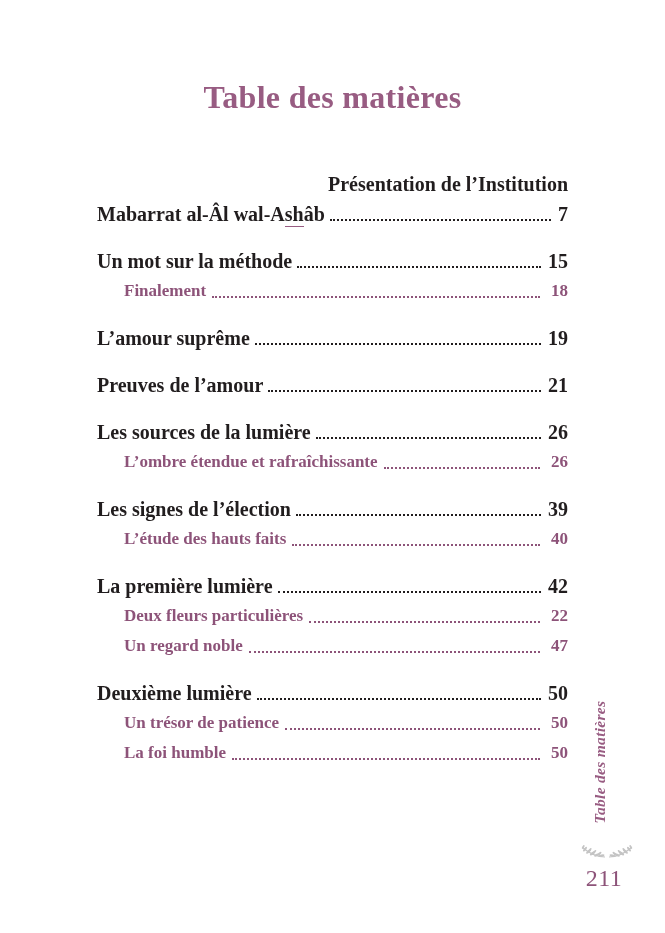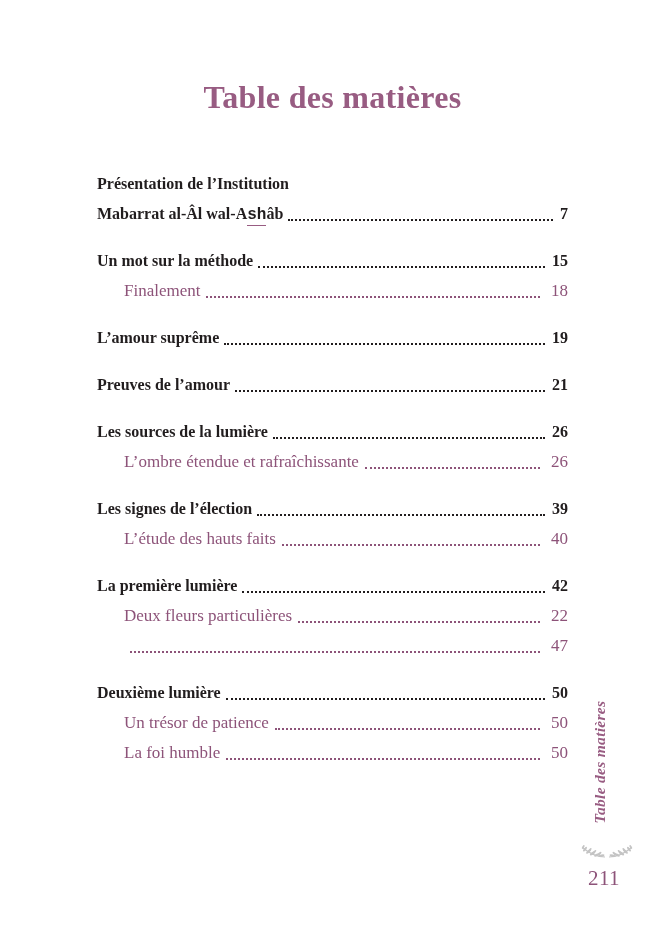--- a/index.html
+++ b/index.html
@@ -27,63 +27,62 @@
     color:var(--title-color);
     text-align:center;
   }
   .toc-group{margin-bottom:17px;}
   .toc-row{
     display:flex;
     height:30px;line-height:30px;
     white-space:nowrap;
   }
   .toc-row.main{
-    font-size:16px;font-weight:700;color:var(--entry-text-color);
+    font-size:20px;font-weight:700;color:var(--entry-text-color);justify-content:flex-end;
   }
   .toc-row.sub{
-    font-size:17px;font-weight:400;color:var(--subentry-color);
+    font-size:17px;font-weight:700;color:var(--subentry-color);
     padding-left:27px;
   }
   .toc-row .label{flex:0 0 auto;}
   .toc-row .leader{
     flex:1 1 auto;min-width:12px;
     align-self:stretch;
     border-bottom:2.6px dotted currentColor;
     margin:0 2px 8px 5px;
   }
   .toc-row.sub .leader{
     border-bottom-width:2.2px;
     margin:0 0 8px 6px;
   }
   .toc-row .pagenum{flex:0 0 auto;}
   .toc-row.main .pagenum{margin-left:5px;}
   .toc-row.sub .pagenum{margin-left:11px;}
   .translit-underline{
     border-bottom:1.6px solid var(--title-color);
     padding-bottom:1px;
-    font-family:Liberation Mono, monospace;
   }
   .vertical-label{
     position:absolute;left:530px;top:752px;
     width:140px;height:20px;line-height:20px;
     transform:rotate(-90deg);
     transform-origin:center center;
     font-style:italic;font-weight:700;font-size:15.5px;
     letter-spacing:.3px;
     color:var(--title-color);
     text-align:center;
     white-space:nowrap;
   }
   .ornament{
     position:absolute;left:577px;top:844px;width:60px;height:18px;
     text-align:center;
   }
   .folio{
     position:absolute;left:574px;top:864px;width:60px;
-    font-size:21px;line-height:28px;
+    font-size:24px;line-height:28px;
     color:var(--folio-color);
     text-align:center;
     letter-spacing:.5px;
   }
 </style>
 </head>
 <body>
 
 <div class="page">
 
@@ -155,20 +154,21 @@
             <span class="label"><span>La première lumière</span></span>
             <span class="leader"></span>
             <span class="pagenum">42</span>
           </div>
           <div class="toc-row sub">
             <span class="label"><span>Deux fleurs particulières</span></span>
             <span class="leader"></span>
             <span class="pagenum">22</span>
           </div>
           <div class="toc-row sub">
+            <span class="label"><span>Un regard noble</span></span>
             <span class="leader"></span>
             <span class="pagenum">47</span>
           </div>
         </div>
         <div class="toc-group">
           <div class="toc-row main">
             <span class="label"><span>Deuxième lumière</span></span>
             <span class="leader"></span>
             <span class="pagenum">50</span>
           </div>

